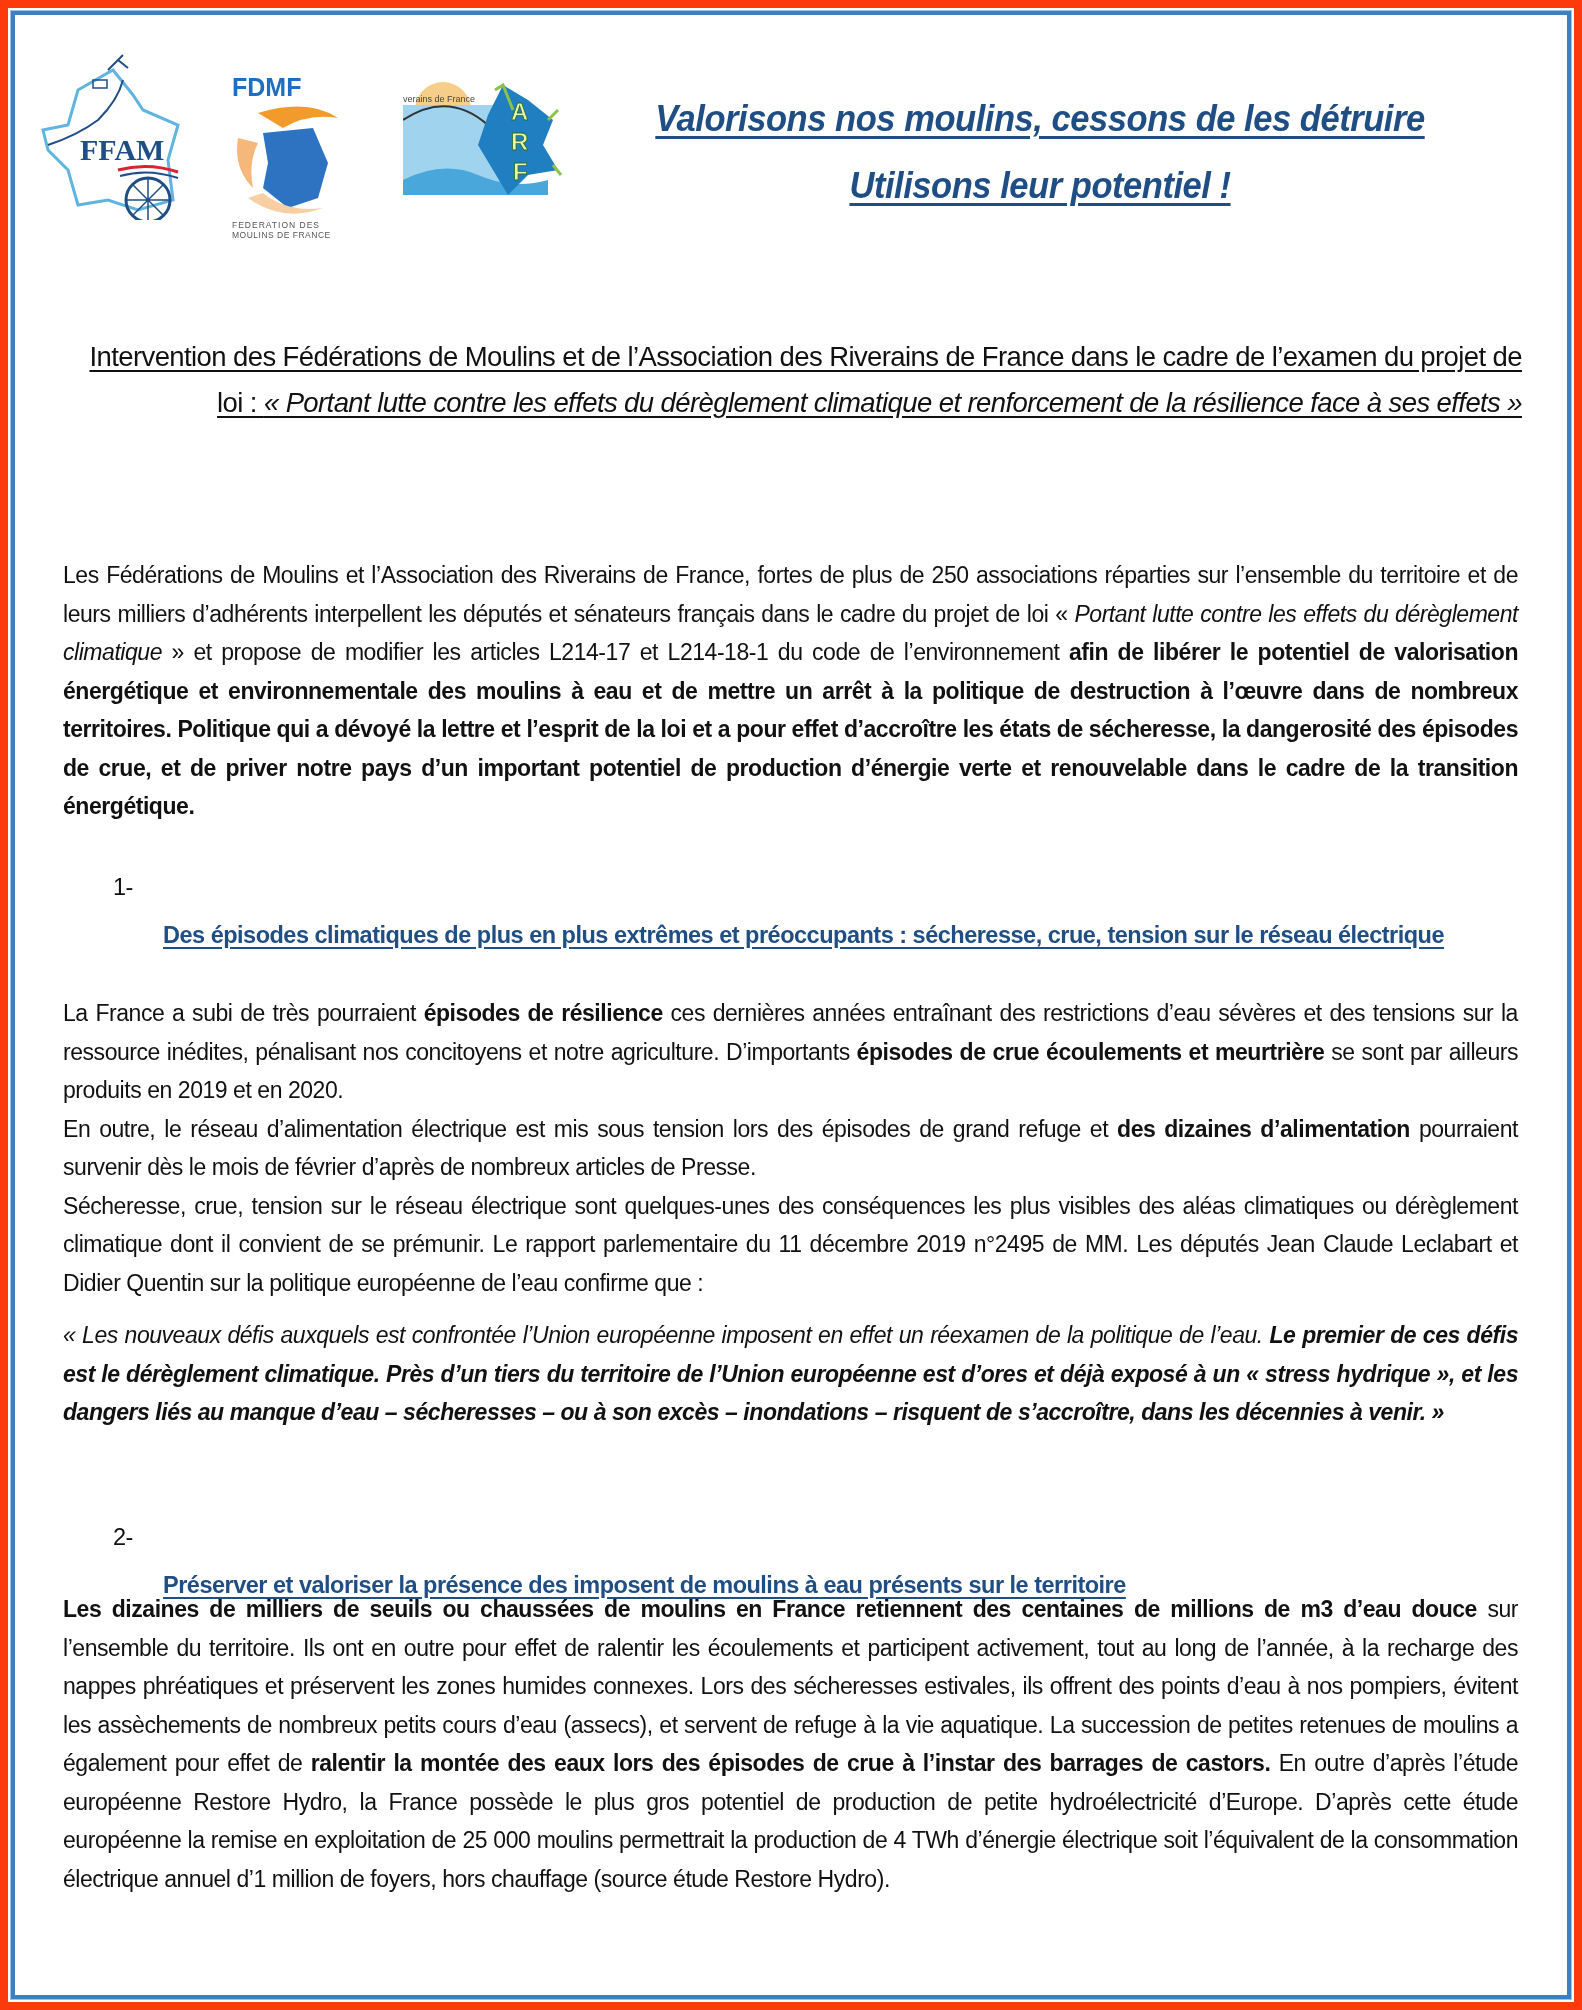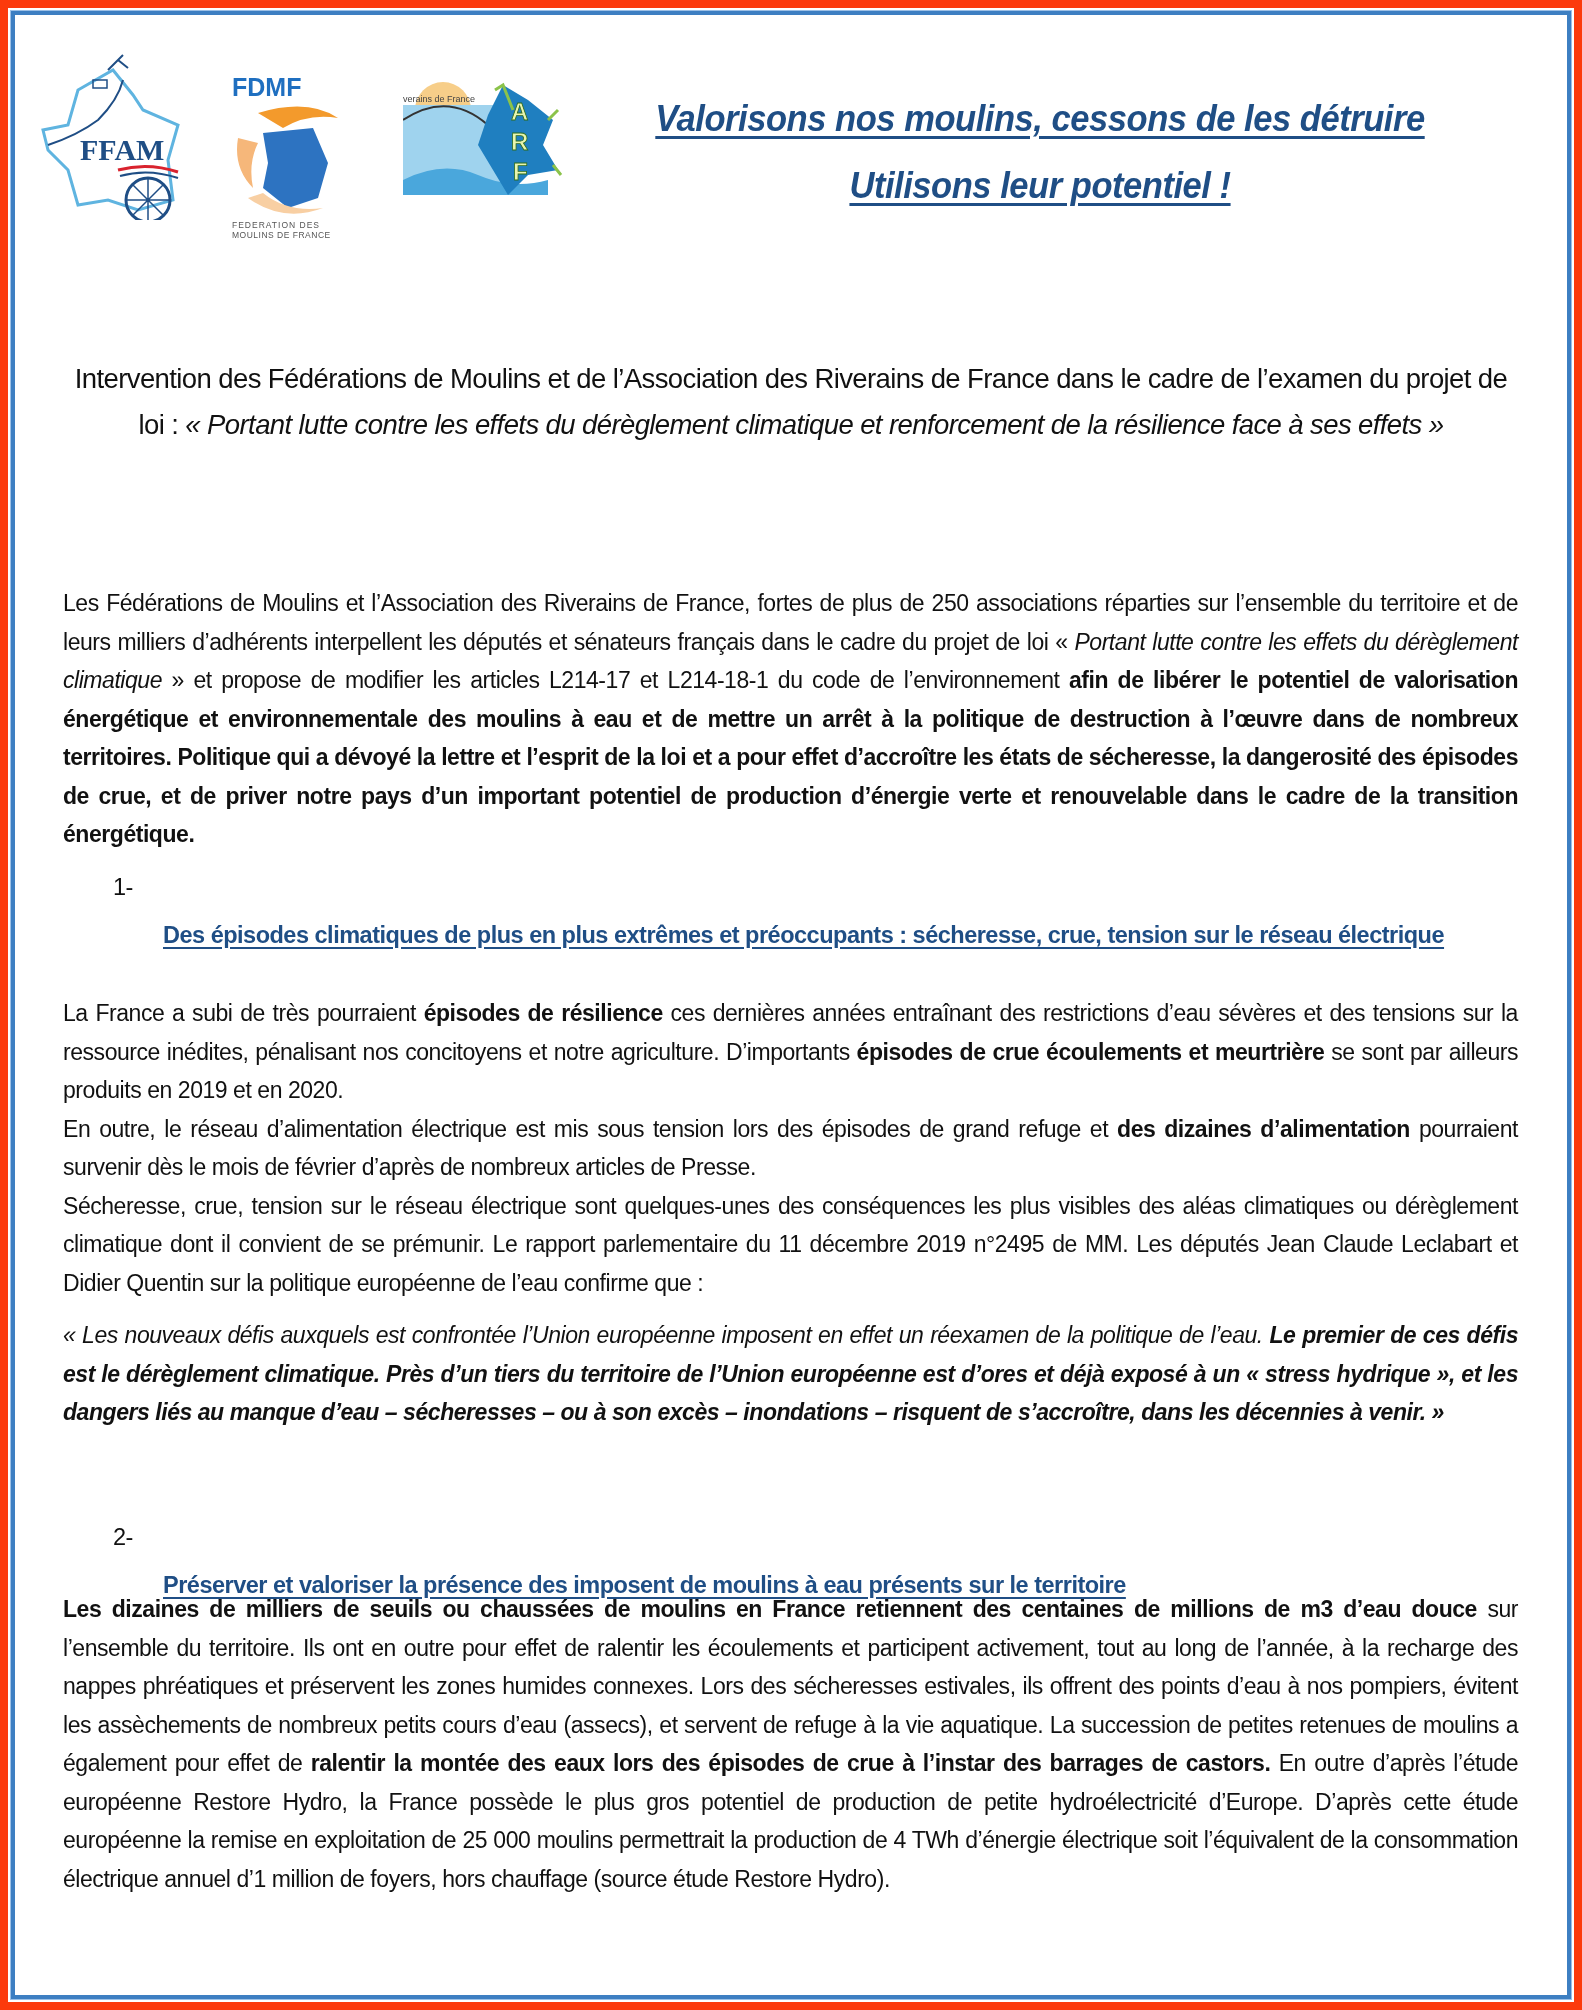--- a/index.html
+++ b/index.html
@@ -13,28 +13,28 @@
   .logo { position: absolute; }
   .logo-ffam { left: 0; top: 0; width: 150px; height: 170px; }
   .logo-fdmf { left: 190px; top: 18px; width: 120px; height: 170px; }
   .logo-arf { left: 365px; top: 30px; width: 160px; height: 125px; }
   .slogan { position: absolute; left: 580px; width: 920px; text-align: center;
             font-family: "Liberation Sans", sans-serif; font-weight: bold; font-style: italic;
             color: #1f4e85; font-size: 36px; text-decoration: underline; text-decoration-thickness: 3px;
             text-underline-offset: 5px; letter-spacing: -0.5px; transform: scaleX(0.96); }
   .slogan-1 { top: 98px; }
   .slogan-2 { top: 165px; }
-  .intro-title { position: absolute; left: 60px; width: 1462px; top: 356px; text-align: center;
-                 font-size: 27.5px; line-height: 46px; 
+  .intro-title { position: absolute; left: 60px; width: 1462px; top: 334px; text-align: right;
+                 font-size: 27.5px; line-height: 46px; text-decoration: underline;
                  text-underline-offset: 4px; letter-spacing: -0.6px; }
   .intro-title i { font-style: italic; }
   .body-text { position: absolute; left: 63px; width: 1455px; font-size: 23px; line-height: 38.5px;
                text-align: justify; letter-spacing: -0.45px; }
   .body-text b { font-weight: bold; }
-  .para-1 { top: 584px; }
+  .para-1 { top: 556px; }
   .heading { position: absolute; left: 113px; width: 1410px; font-size: 23.5px; line-height: 39px;
              font-weight: bold; color: #1f4e85; letter-spacing: -0.5px; }
   .heading .num { position: absolute; left: 0; color: #111; font-weight: normal; }
   .heading .txt { display: block; margin-left: 50px; text-decoration: underline; text-underline-offset: 4px; margin-top: 48px; }
   .heading-1 { top: 868px; }
   .heading-2 { top: 1518px; }
   .para-2 { top: 994px; }
   .quote { top: 1316px; font-style: italic; }
   .para-3 { top: 1590px; }
 </style>

